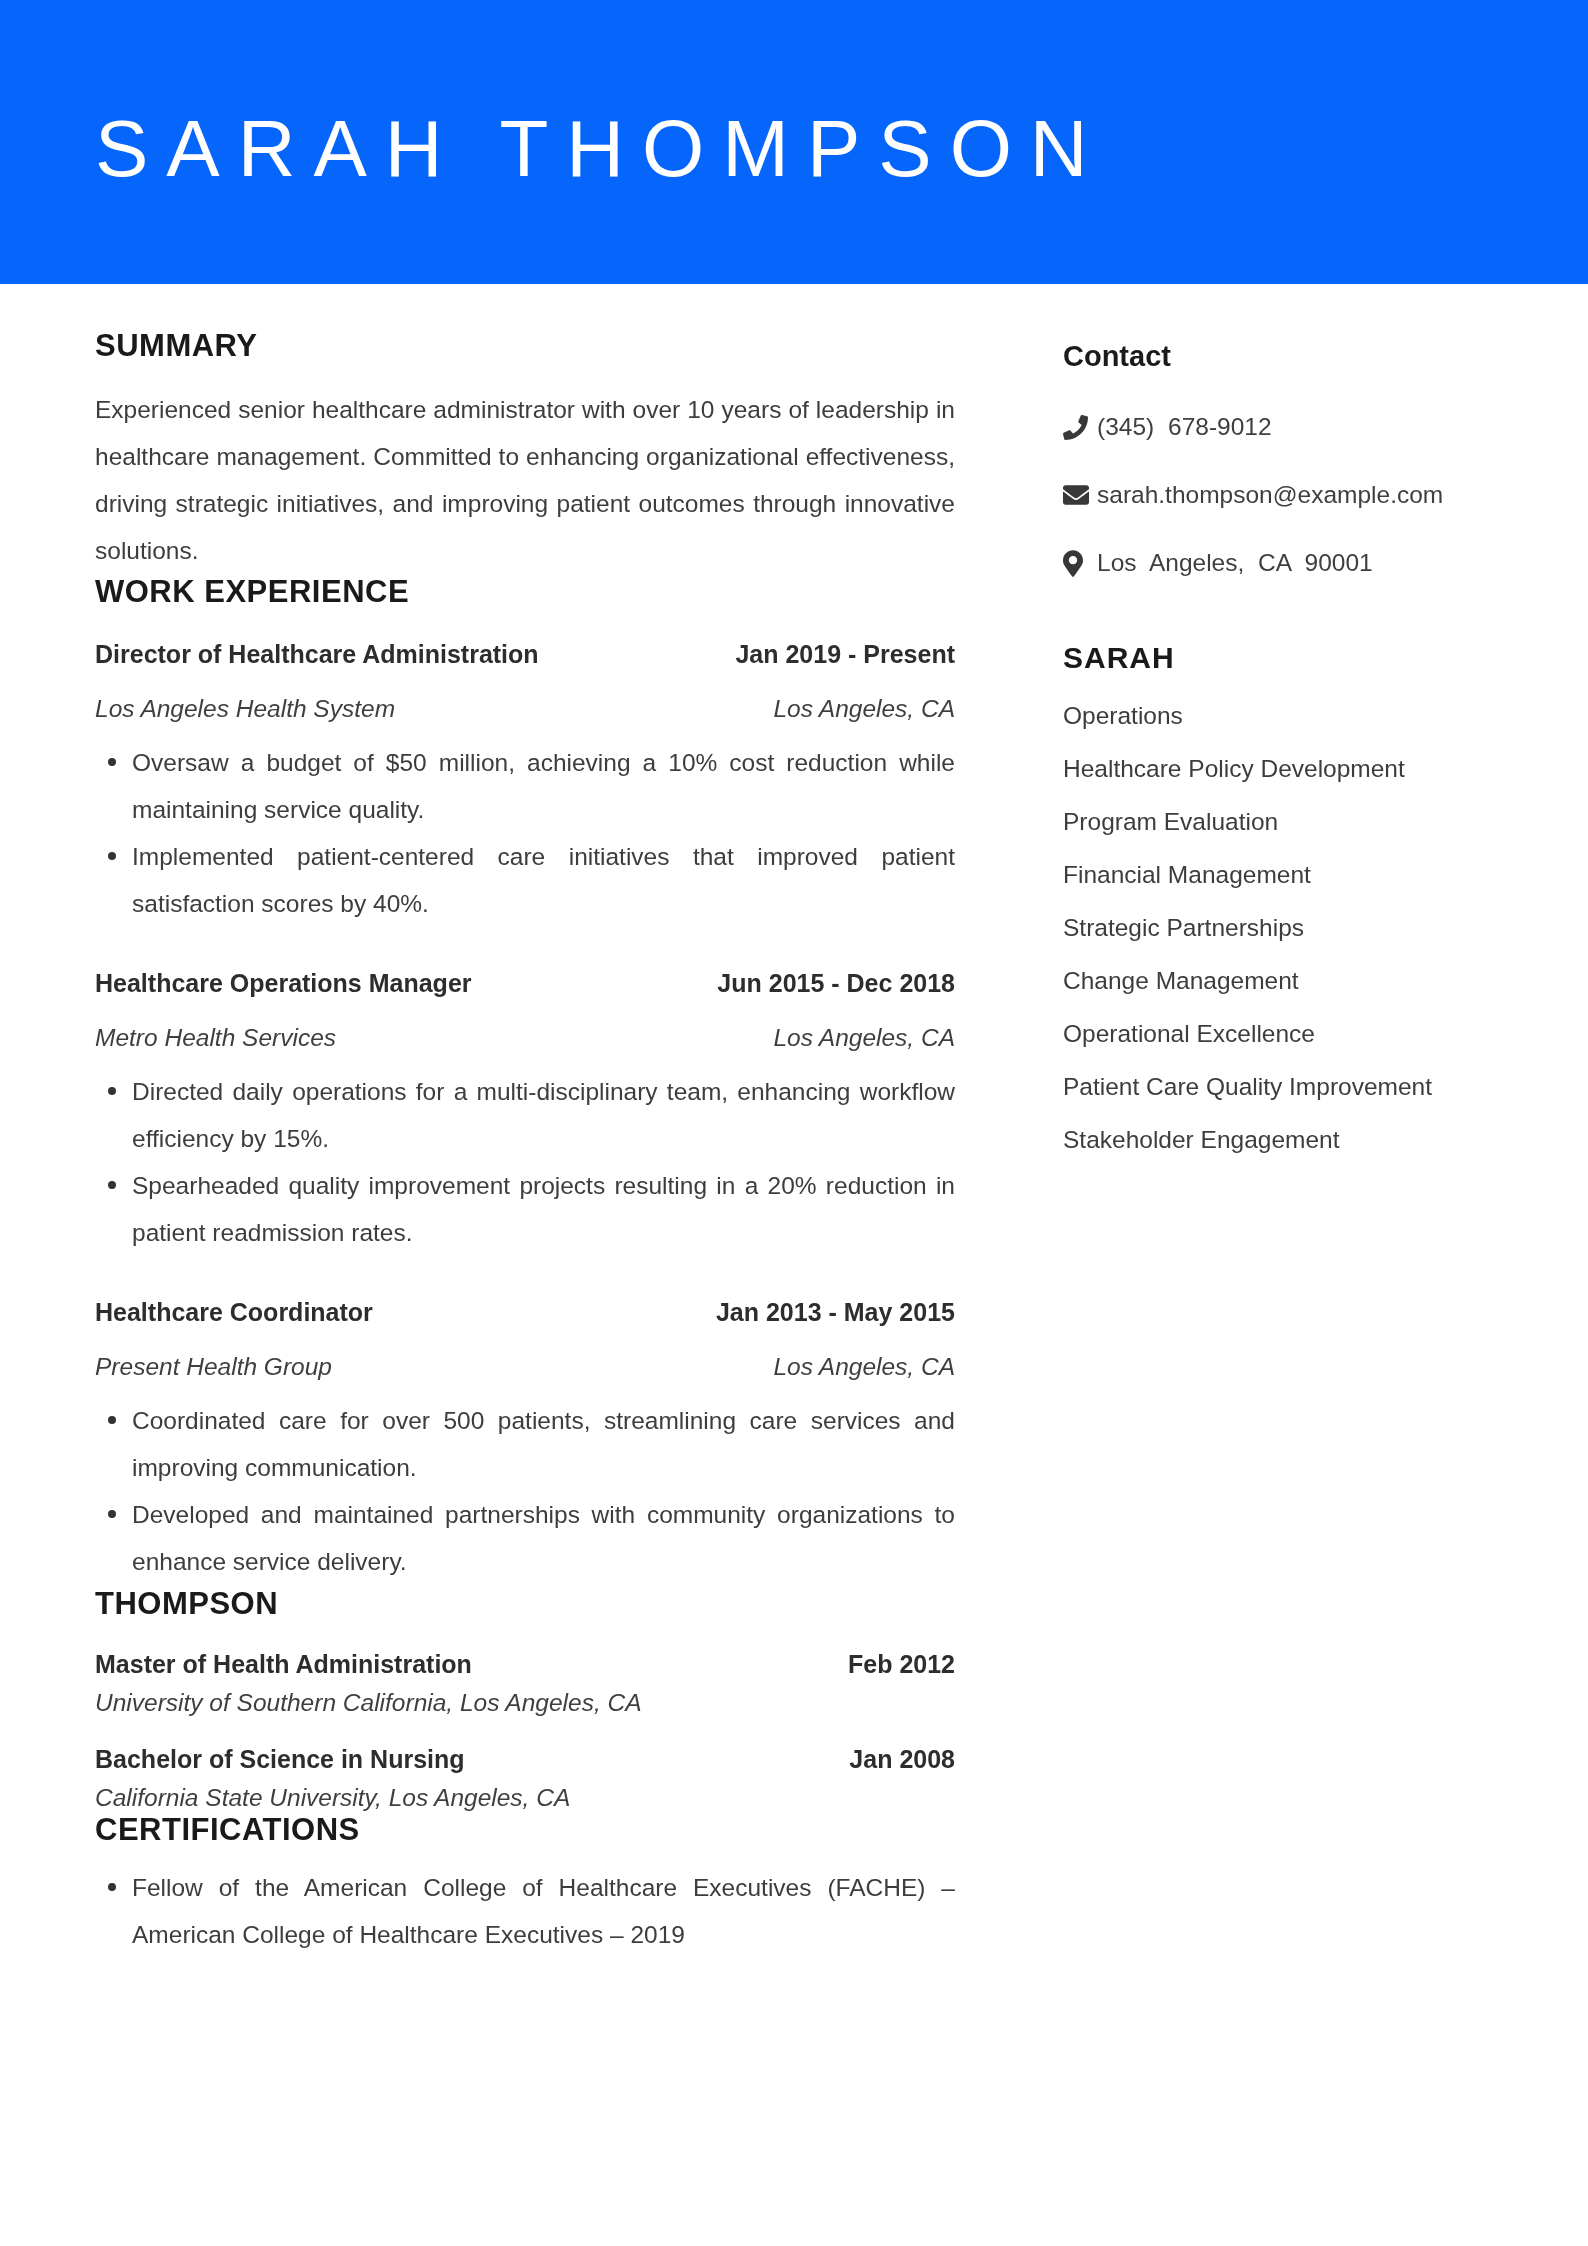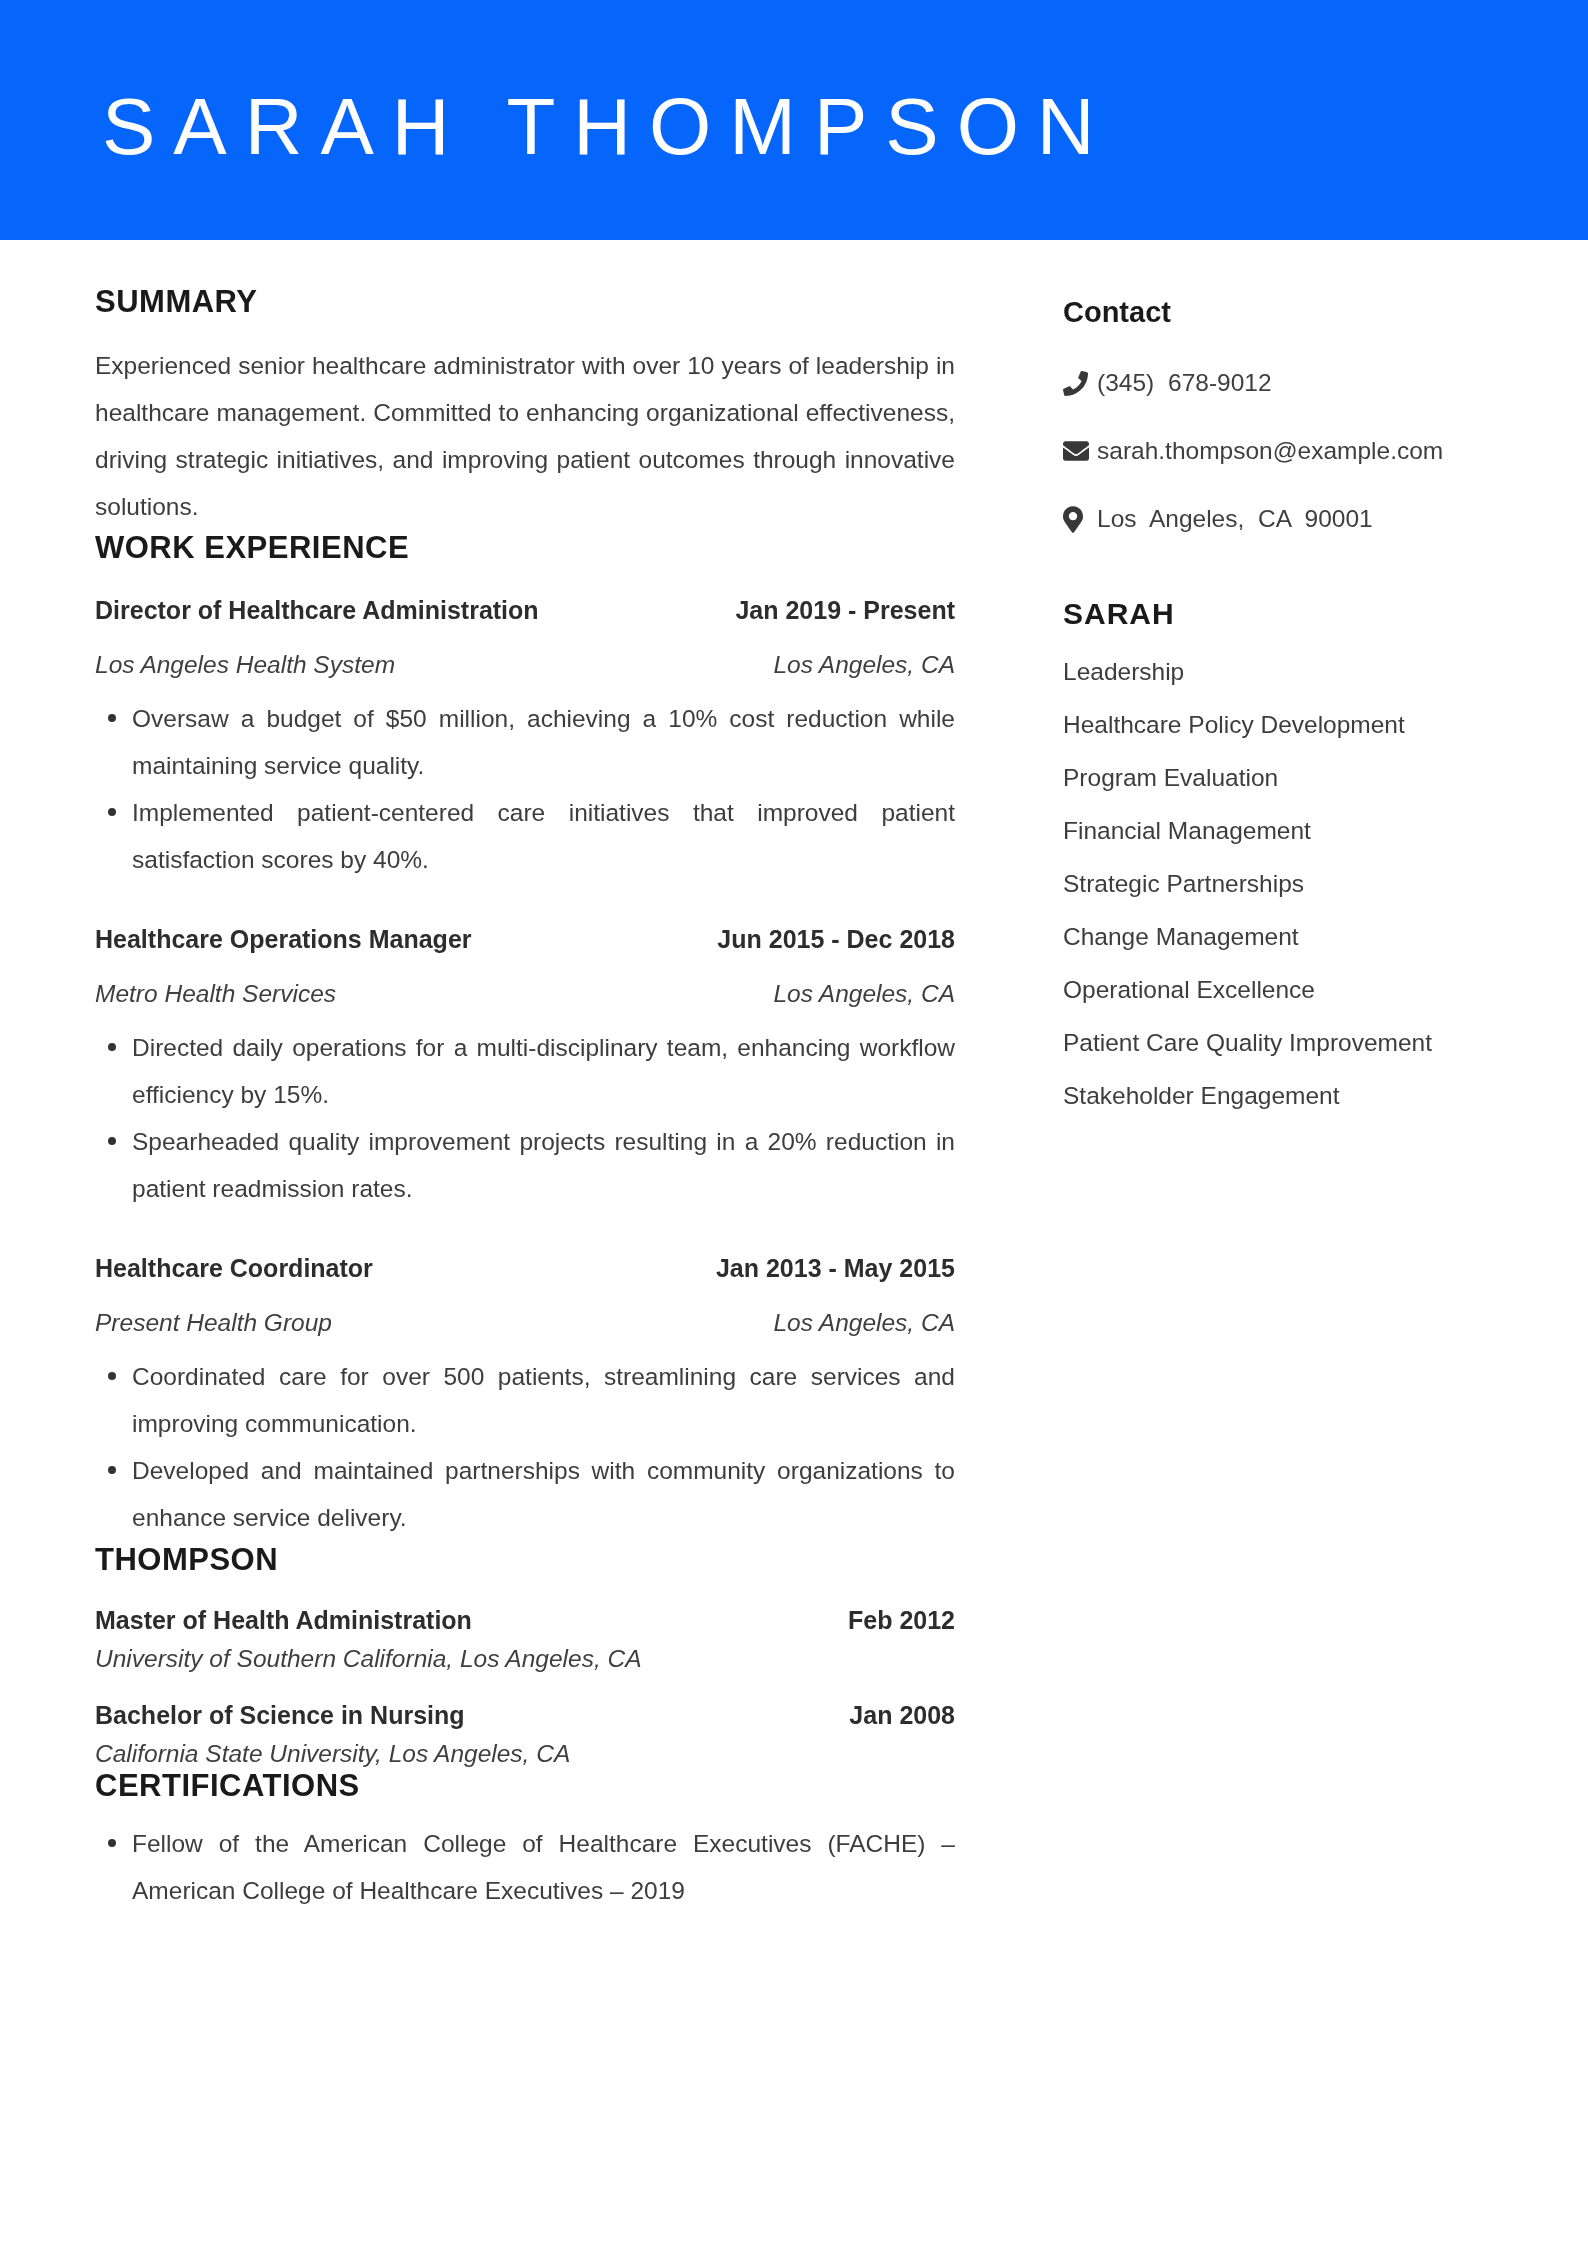--- a/index.html
+++ b/index.html
@@ -5,22 +5,22 @@
   html,body{margin:0;padding:0;background:#ffffff;}
   body{
     width:1588px;height:2246px;
     font-family:"Liberation Sans","DejaVu Sans",sans-serif;
     color:#3d3d3d;position:relative;
   }
   .page{width:1588px;height:2246px;background:#ffffff;overflow:hidden;}
 
   
   .banner{
-    height:240px;background:#0666fb;
-    display:flex;align-items:center;padding-left:7px;
+    height:284px;background:#0666fb;
+    display:flex;align-items:center;
   }
   .banner h1{
     margin:0 0 0 95px;padding-top:14px;
     font-size:80px;font-weight:400;color:#ffffff;
     letter-spacing:18px;white-space:nowrap;
   }
 
   
   .content{
     display:flex;justify-content:flex-start;
@@ -214,21 +214,21 @@
                 <path d="M172.268 501.67C26.97 291.031 0 269.413 0 192 0 85.961 85.961 0 192 0s192 85.961 192 192c0 77.413-26.97 99.031-172.268 309.67-9.535 13.774-29.93 13.773-39.464 0zM192 272c44.183 0 80-35.817 80-80s-35.817-80-80-80-80 35.817-80 80 35.817 80 80 80z"></path>
               </svg>
           </span>
           <span class="contact-value">Los Angeles, CA 90001</span>
         </div>
       </section>
 
       <section>
         <h2 class="skills-heading">SARAH</h2>
         <ul class="skills">
-          <li>Leadership</li>
+          <li>Operations</li>
           <li>Healthcare Policy Development</li>
           <li>Program Evaluation</li>
           <li>Financial Management</li>
           <li>Strategic Partnerships</li>
           <li>Change Management</li>
           <li>Operational Excellence</li>
           <li>Patient Care Quality Improvement</li>
           <li>Stakeholder Engagement</li>
         </ul>
       </section>

